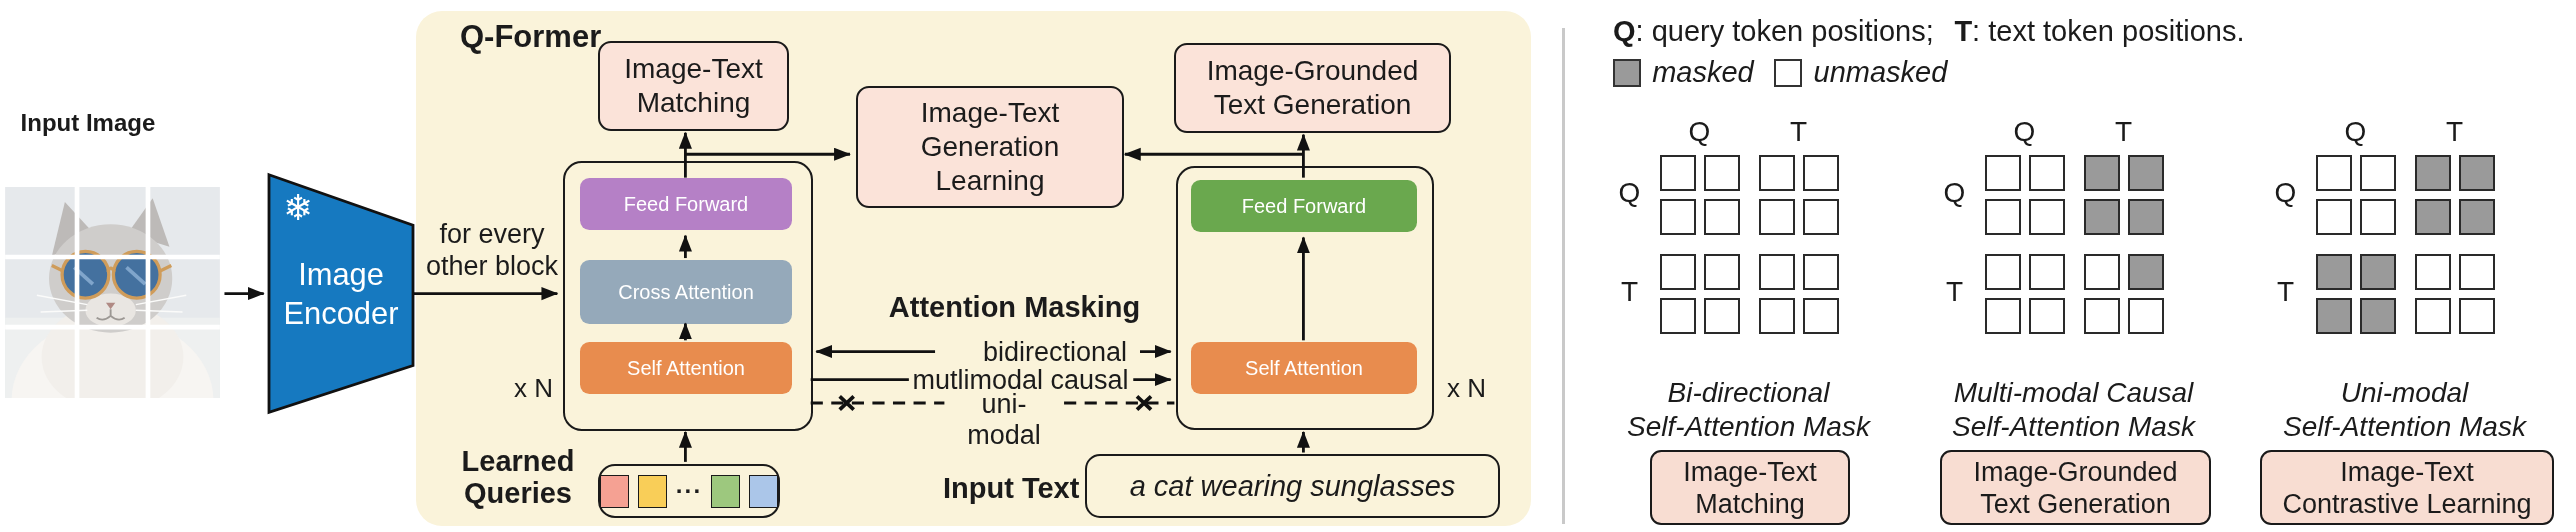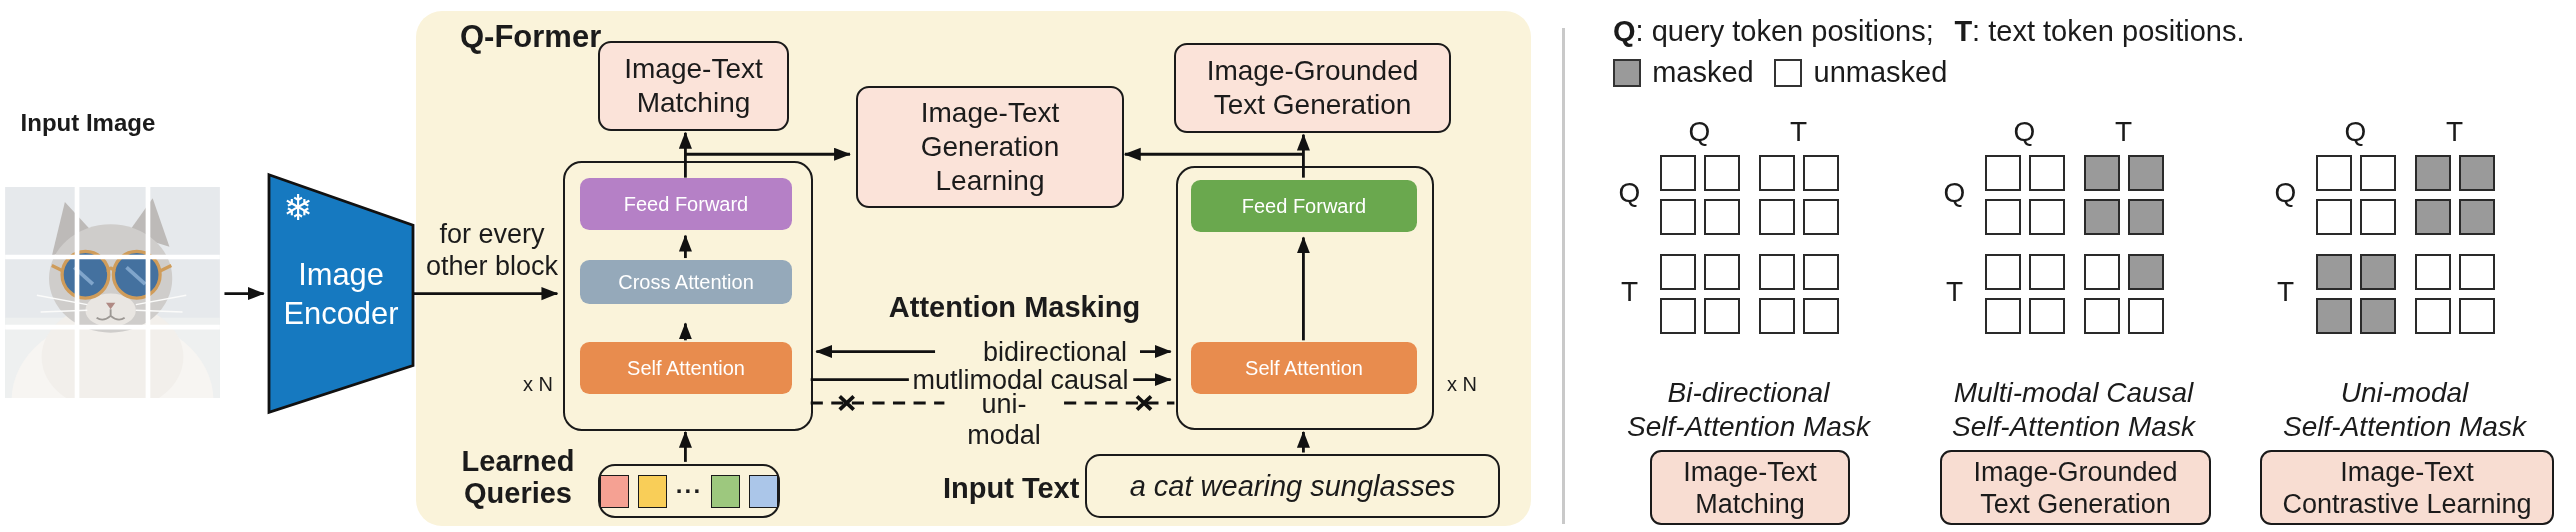--- a/index.html
+++ b/index.html
@@ -25,26 +25,26 @@
   .itm-box{left:598px;top:41px;width:187px;height:86px;}
   .itc-box{left:856px;top:86px;width:264px;height:118px;}
   .igt-box{left:1174px;top:43px;width:273px;height:86px;}
 
   .block{border:2.8px solid #1a1a1a;border-radius:18.7px;z-index:1;}
   .left-block{left:563px;top:161px;width:246px;height:266px;}
   .right-block{left:1176px;top:166px;width:254px;height:260px;}
 
   .layer{border-radius:9.4px;color:#ffffff;font-size:20px;display:flex;align-items:center;justify-content:center;z-index:2;}
   .ff-left{left:580px;top:178px;width:212px;height:52px;background:#b580c6;}
-  .ca-left{left:580px;top:260px;width:212px;height:44px;background:#95a9ba;}
+  .ca-left{left:580px;top:260px;width:212px;height:64px;background:#95a9ba;}
   .sa-left{left:580px;top:342px;width:212px;height:52px;background:#e88c4e;}
   .ff-right{left:1191px;top:180px;width:226px;height:52px;background:#6aa84e;}
   .sa-right{left:1191px;top:342px;width:226px;height:52px;background:#e88c4e;}
 
-  .xn{font-size:20px;z-index:2;}
+  .xn{font-size:26px;z-index:2;}
   .xn-left{left:486px;top:373px;width:67px;text-align:right;}
   .xn-right{left:1447px;top:373px;width:75px;text-align:left;}
 
   .attn-title{left:874px;top:291px;width:281px;text-align:center;font-size:29px;font-weight:bold;z-index:2;}
   .mask-row-label{font-size:27px;text-align:center;z-index:6;background:#faf3da;}
   .row-bidir{left:970px;top:337px;width:170px;}
   .row-multi{left:909px;top:365px;width:223px;}
   .row-uni{left:946px;top:389px;width:116px;}
 
   .learned-label{left:447px;top:445px;width:142px;text-align:center;font-size:29px;font-weight:bold;line-height:32px;z-index:2;}
@@ -61,21 +61,21 @@
   .divider{left:1562px;top:28px;width:2.8px;height:496px;background:#c9c9c9;}
 
   
   .legend-line1{left:1613px;top:15px;font-size:29px;z-index:2;}
   .legend-line1 b{font-weight:bold;}
   .legend-t-bold{margin-left:20.6px;}
   .legend-line2{left:1613px;top:56px;font-size:29px;display:flex;align-items:center;gap:11.2px;z-index:2;}
   .swatch{width:24px;height:24px;border:2.8px solid #333;}
   .swatch.masked{background:#9a9a9a;}
   .swatch.unmasked{background:#ffffff;}
-  .legend-line2 .lbl{margin-right:9.4px;}
+  .legend-line2 .lbl{margin-right:9.4px;font-style:italic;}
 
   
   .fig{position:absolute;top:110px;width:355px;height:419px;}
   .fig-1{left:1571px;} .fig-2{left:1896px;} .fig-3{left:2227px;}
   .col-label{position:absolute;top:5.6px;width:79px;text-align:center;font-size:28px;}
   .col-q{left:89px;} .col-t{left:188px;}
   .row-label{position:absolute;left:38px;width:41px;text-align:center;font-size:28px;}
   .row-q{top:67px;} .row-t{top:166px;}
   .mask-grid{position:absolute;left:89px;top:45px;width:179px;height:178px;}
   .mask-cell{position:absolute;width:36px;height:36px;border:2.8px solid #2a2a2a;background:#ffffff;box-sizing:border-box;}

